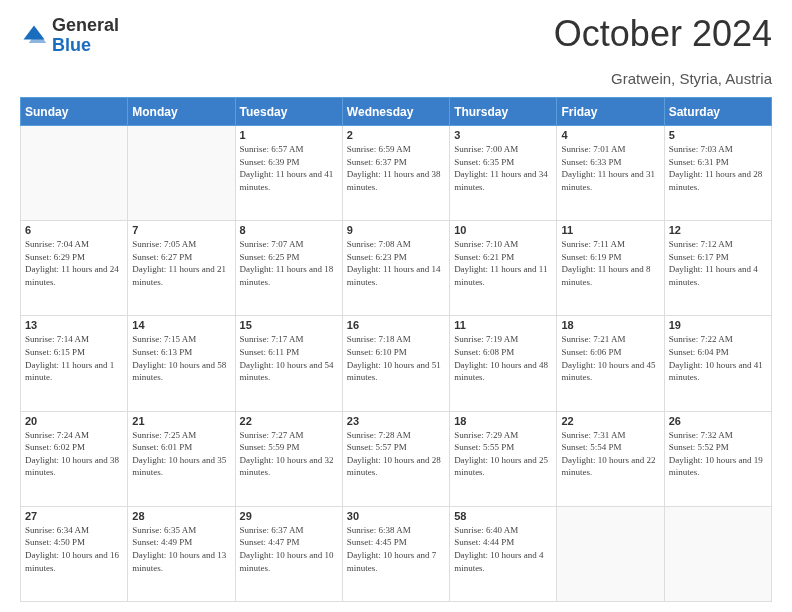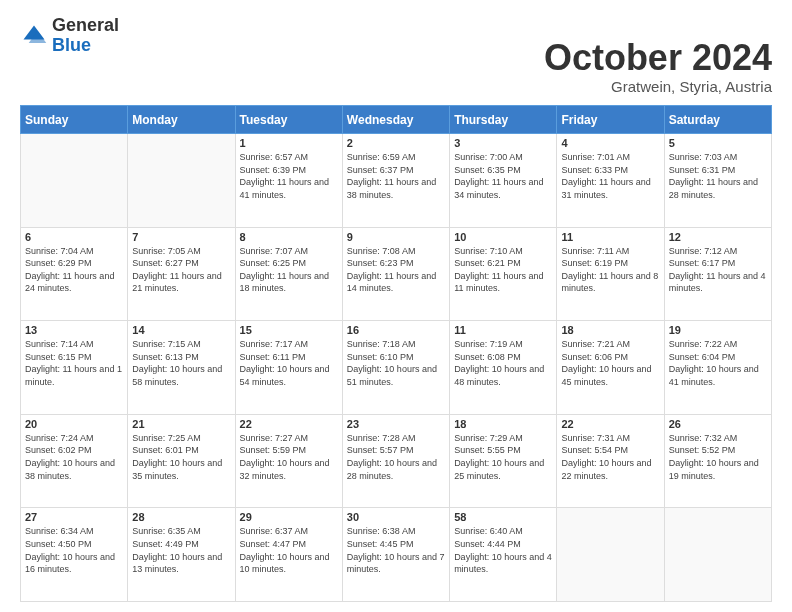--- a/index.html
+++ b/index.html
@@ -38,28 +38,27 @@
     .logo-icon {
       width: 28px;
       height: 28px;
     }
     .title-block {
       text-align: right;
     }
     .month-title {
       font-size: 36px;
       color: #333;
-      font-weight: bold;
+      font-weight: normal;
       line-height: 1;
-      margin-top: 24px;
     }
     .location {
       font-size: 15px;
       color: #555;
-      margin-top: 2px;
+      margin-top: 18px;
     }
     .calendar {
       flex: 1;
       border: 1px solid #ccc;
       border-collapse: collapse;
       width: 100%;
       table-layout: fixed;
     }
     .calendar th {
       background-color: #3a7dc9;
@@ -89,20 +88,21 @@
     .day-number {
       font-size: 11px;
       font-weight: bold;
       color: #333;
       margin-bottom: 2px;
     }
     .day-info {
       font-size: 9px;
       color: #444;
       line-height: 1.4;
+      font-family: Liberation Serif, serif;
     }
   </style>
 </head>
 <body>
 
 <div class="page">
   <div class="header">
     <div class="logo">
       <svg class="logo-icon" viewBox="0 0 32 32">
         <polygon points="16,4 28,20 4,20" fill="#1a6dbd"></polygon>

